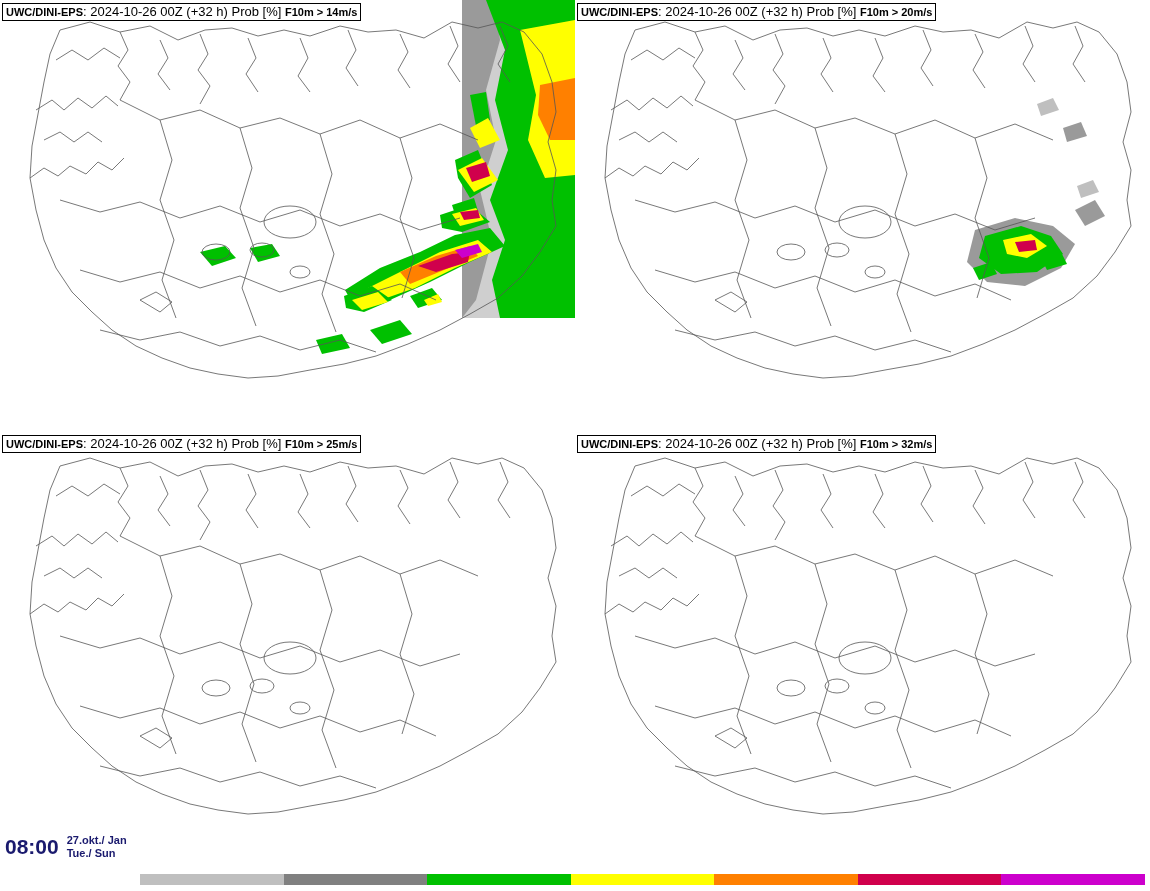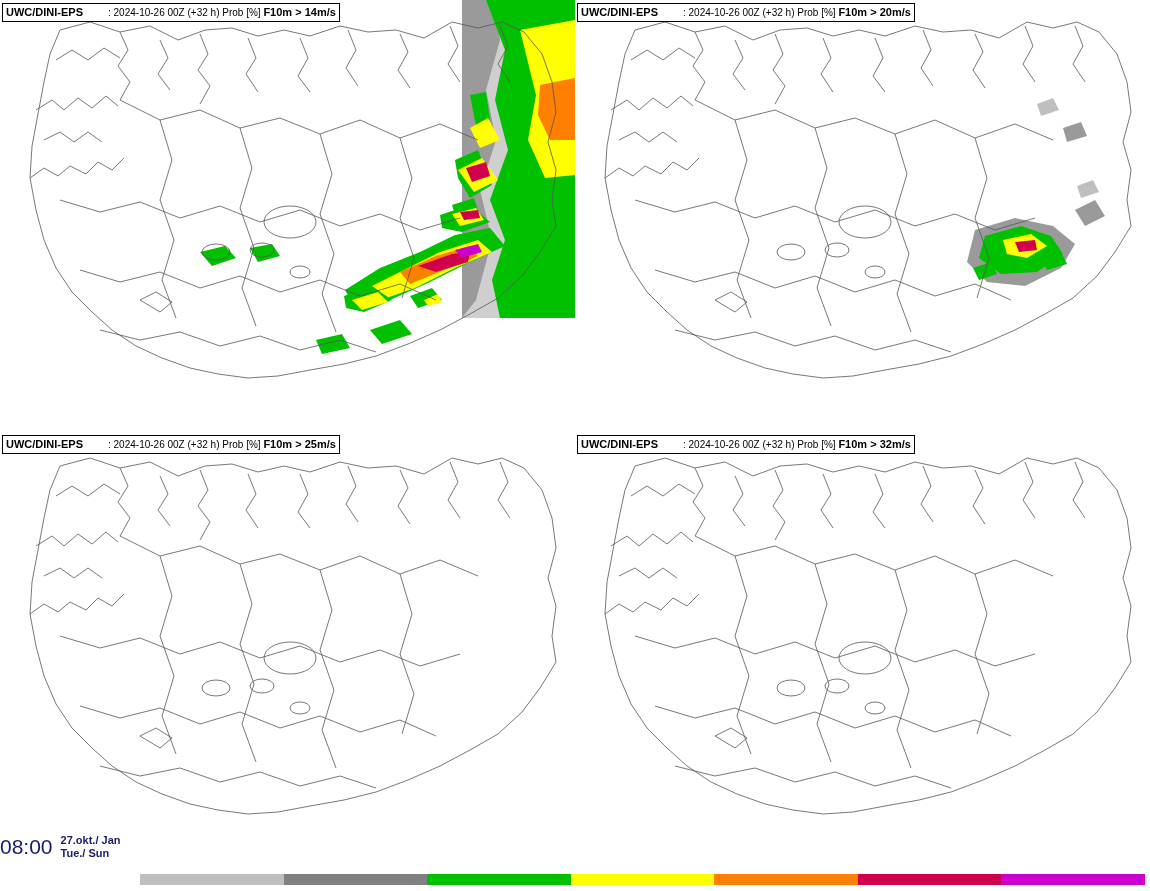--- a/index.html
+++ b/index.html
@@ -49,23 +49,22 @@
   .panel.p2 .title-box { left: 2px; }
   .panel.p3 .title-box { left: 2px; }
 
   .title-model {
     font-size: 11px;
     font-weight: bold;
     color: #000;
     text-align: right;
   }
   .title-run {
-    font-size: 10px;
+    font-size: 13px;
     color: #000;
-    margin-left: 25px;
   }
   .title-param {
     font-size: 11px;
     font-weight: bold;
     color: #000;
   }
 
   .map-wrap {
     position: absolute;
     left: 0; top: 0;
@@ -85,22 +84,23 @@
     left: 0;
     top: 826px;
     width: 136px;
     height: 42px;
     background: #ffffff;
     display: flex;
     align-items: center;
   }
   .time-big {
     font-size: 21px;
-    font-weight: normal;
+    font-weight: bold;
     color: #1a1a6e;
+    margin-left: 5px;
     letter-spacing: 0px;
   }
   .time-date {
     margin-left: 8px;
     font-size: 11px;
     color: #1a1a6e;
     line-height: 13px;
     font-weight: bold;
   }
 

